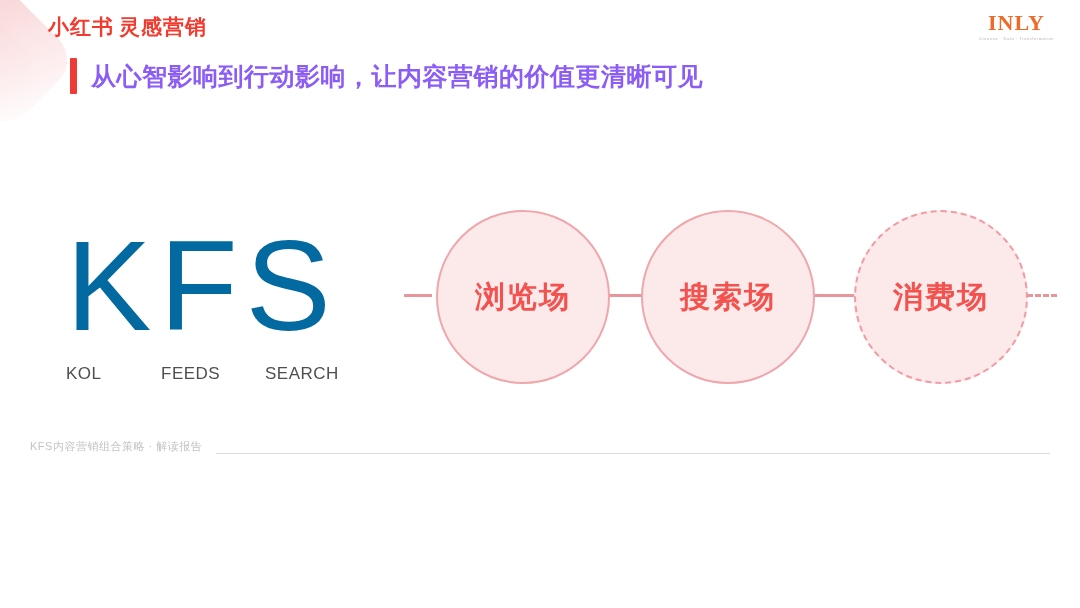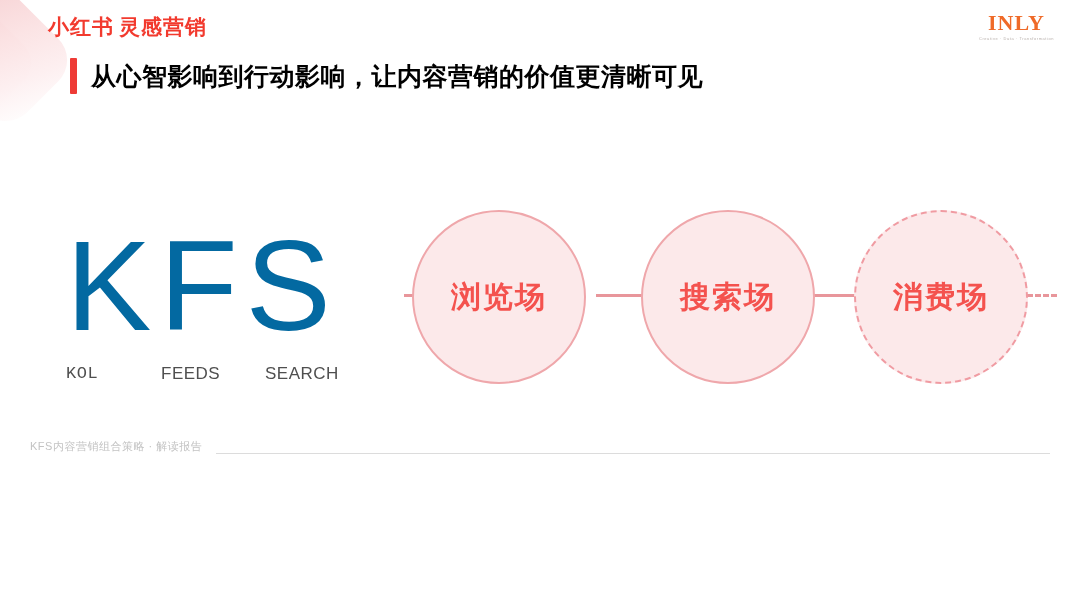--- a/index.html
+++ b/index.html
@@ -87,21 +87,21 @@
   .title-bar {
     width: 7px;
     height: 36px;
     background: #ee3b36;
     border-radius: 1px;
     margin-right: 14px;
   }
   .title-text {
     font-size: 25px;
     font-weight: bold;
-    color: #000000;
+    color: #8b5cf6;
     letter-spacing: 0.5px;
     white-space: nowrap;
   }
 
   
   .kfs-block {
     position: absolute;
     left: 66px;
     top: 222px;
   }
@@ -115,21 +115,21 @@
   }
   .kfs-subs {
     margin-top: 14px;
     display: flex;
     width: 300px;
     font-size: 17px;
     color: #4f4f4f;
     letter-spacing: 0.5px;
   }
   .kfs-subs span { flex: 0 0 auto; }
-  .kfs-sub-kol { width: 95px; font-family: Liberation Mono, monospace; }
+  .kfs-sub-kol { width: 95px; }
   .kfs-sub-feeds { width: 104px; }
 
   
   .flow {
     position: absolute;
     left: 400px;
     top: 205px;
     width: 660px;
     height: 185px;
   }
@@ -145,21 +145,21 @@
     top: 5px;
   }
   .circle-solid { border: 2px solid #efa7ab; }
   .circle-dashed { border: 2px dashed #f09ba2; }
   .circle-label {
     font-size: 30px;
     font-weight: bold;
     color: #f4524e;
     letter-spacing: 2px;
   }
-  .c1 { left: 12px; justify-content: center; }
+  .c1 { left: 36px; justify-content: center; }
   .c2 { left: 241px; }
   .c3 { left: 454px; }
 
   .conn {
     position: absolute;
     height: 3px;
     background: #e8969b;
     top: 89px;
   }
   .conn-0 { left: 4px; width: 28px; }

